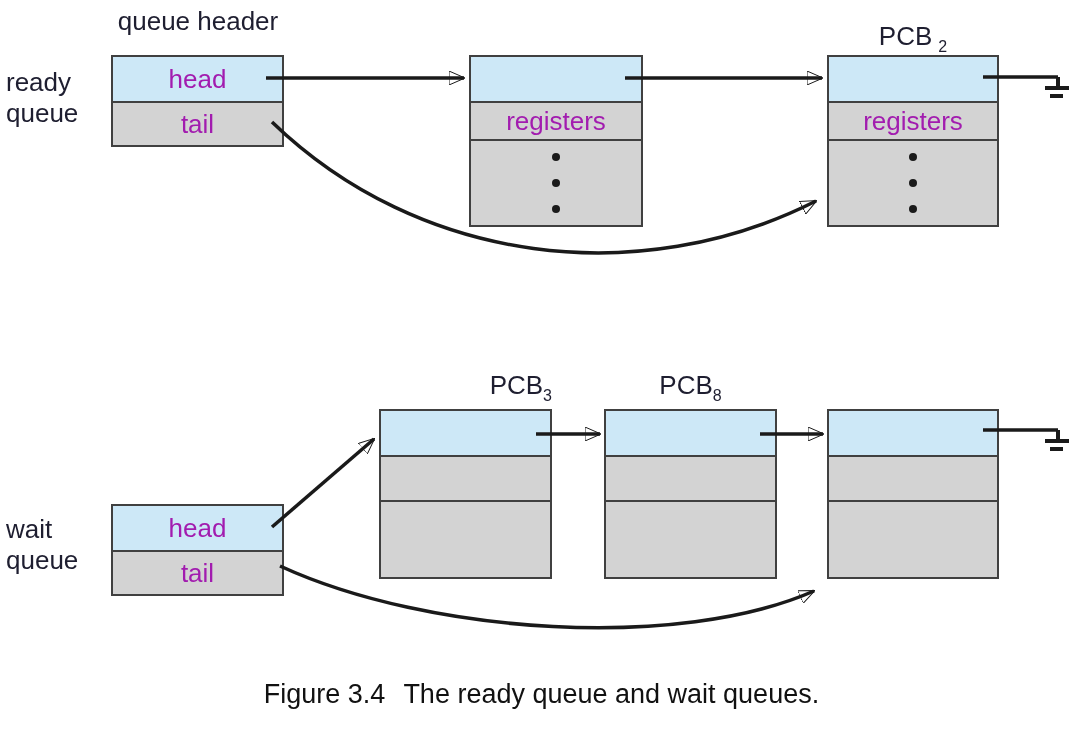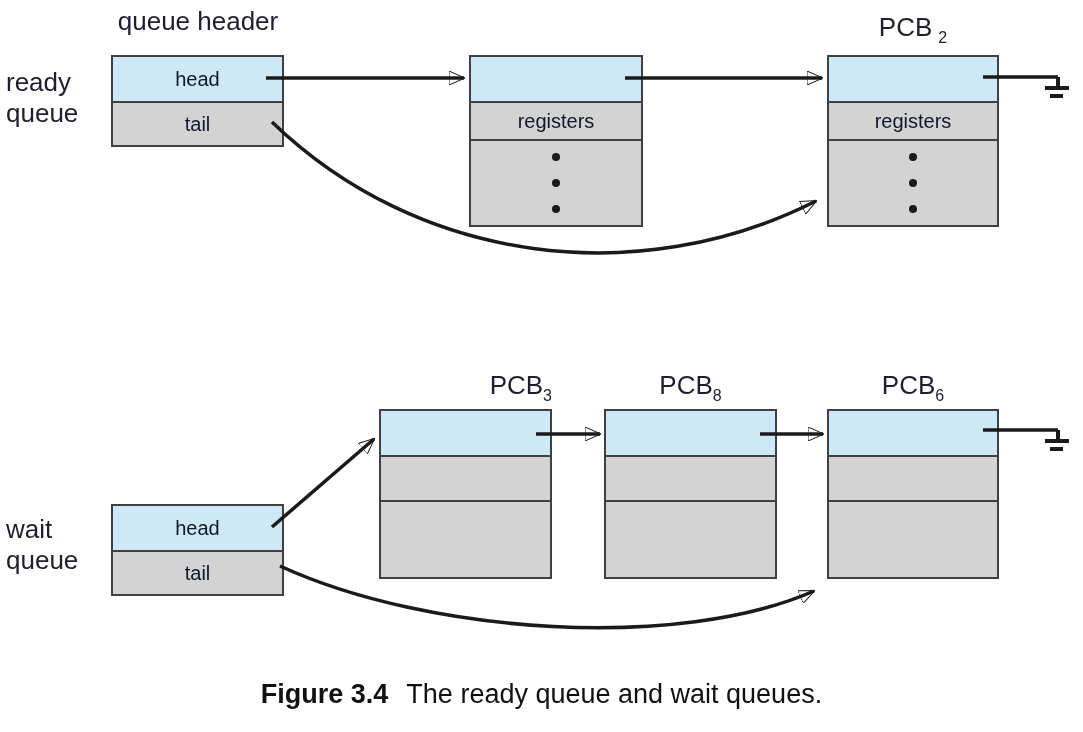--- a/index.html
+++ b/index.html
@@ -3,55 +3,55 @@
 <meta charset="utf-8">
 <style>
   html,body{margin:0;padding:0;background:#ffffff;}
   .canvas{
     position:relative;width:1083px;height:732px;background:#ffffff;
     font-family:"Liberation Sans",sans-serif;color:#1e1e30;overflow:hidden;
   }
   .box{position:absolute;border:2px solid #404040;box-sizing:border-box;
        display:flex;flex-direction:column;}
   .cell{box-sizing:border-box;display:flex;align-items:center;justify-content:center;
-        font-size:20px;color:#0f172a;}
+        font-size:26px;color:#a21caf;}
   .cell + .cell{border-top:2px solid #404040;}
   .blue{background:#cde8f7;}
   .gray{background:#d3d3d3;}
   .h44{height:44px;flex:0 0 auto;}
   .h45{height:45px;flex:0 0 auto;}
   .h46{height:38px;flex:0 0 auto;}
   .fill{flex:1 1 auto;}
   .title{position:absolute;text-align:center;font-size:26px;color:#1e1e30;}
   .title sub{font-size:16px;vertical-align:baseline;position:relative;top:7px;}
   .title sub.gap{margin-left:6px;}
   .side-label{position:absolute;text-align:left;font-size:26px;line-height:31px;color:#1e1e30;}
   .dots{display:flex;flex-direction:column;align-items:center;justify-content:center;
         gap:18px;width:100%;height:100%;}
   .dot{width:8px;height:8px;border-radius:50%;background:#1a1a1a;}
   .arrows{position:absolute;left:0;top:0;pointer-events:none;}
   .arrows path{stroke:#1a1a1a;fill:none;}
   .caption{position:absolute;left:0;right:0;top:679px;text-align:center;
            font-size:27px;color:#111111;}
-  .caption .cap-label{font-weight:bold;margin-right:18px;margin-top:9px;}
+  .caption .cap-label{font-weight:normal;margin-right:18px;margin-top:9px;}
 </style>
 </head>
 <body>
 
 <div class="canvas">
 
   <div class="title" style="left:88px;top:6px;width:220px;">queue header</div>
 
   <div class="side-label" style="left:6px;top:67px;width:92px;">
     <div>ready</div>
     <div>queue</div>
   </div>
 
 
-  <div class="title" style="left:827px;top:12px;width:172px;"><span>PCB</span><sub class="gap">2</sub></div>
+  <div class="title" style="left:827px;top:21px;width:172px;"><span>PCB</span><sub class="gap">2</sub></div>
 
   <div class="box" style="left:111px;top:55px;width:173px;height:92px;">
     <div class="cell blue h44">head</div>
     <div class="cell gray fill">tail</div>
   </div>
 
   <div class="box" style="left:469px;top:55px;width:174px;height:172px;">
     <div class="cell blue h44"></div>
     <div class="cell gray h46">registers</div>
     <div class="cell gray fill">
@@ -77,21 +77,20 @@
 
   <div class="side-label" style="left:6px;top:514px;width:92px;">
     <div>wait</div>
     <div>queue</div>
   </div>
 
   <div class="title" style="left:379px;top:370px;width:173px;text-align:right;"><span>PCB</span><sub>3</sub></div>
 
   <div class="title" style="left:604px;top:370px;width:173px;"><span>PCB</span><sub>8</sub></div>
 
-  <div class="title" style="left:827px;top:370px;width:172px;"><span>PCB</span><sub>6</sub></div>
 
   <div class="box" style="left:111px;top:504px;width:173px;height:92px;">
     <div class="cell blue h44">head</div>
     <div class="cell gray fill">tail</div>
   </div>
 
   <div class="box" style="left:379px;top:409px;width:173px;height:170px;">
     <div class="cell blue h44"></div>
     <div class="cell gray h45"></div>
     <div class="cell gray fill"></div>

